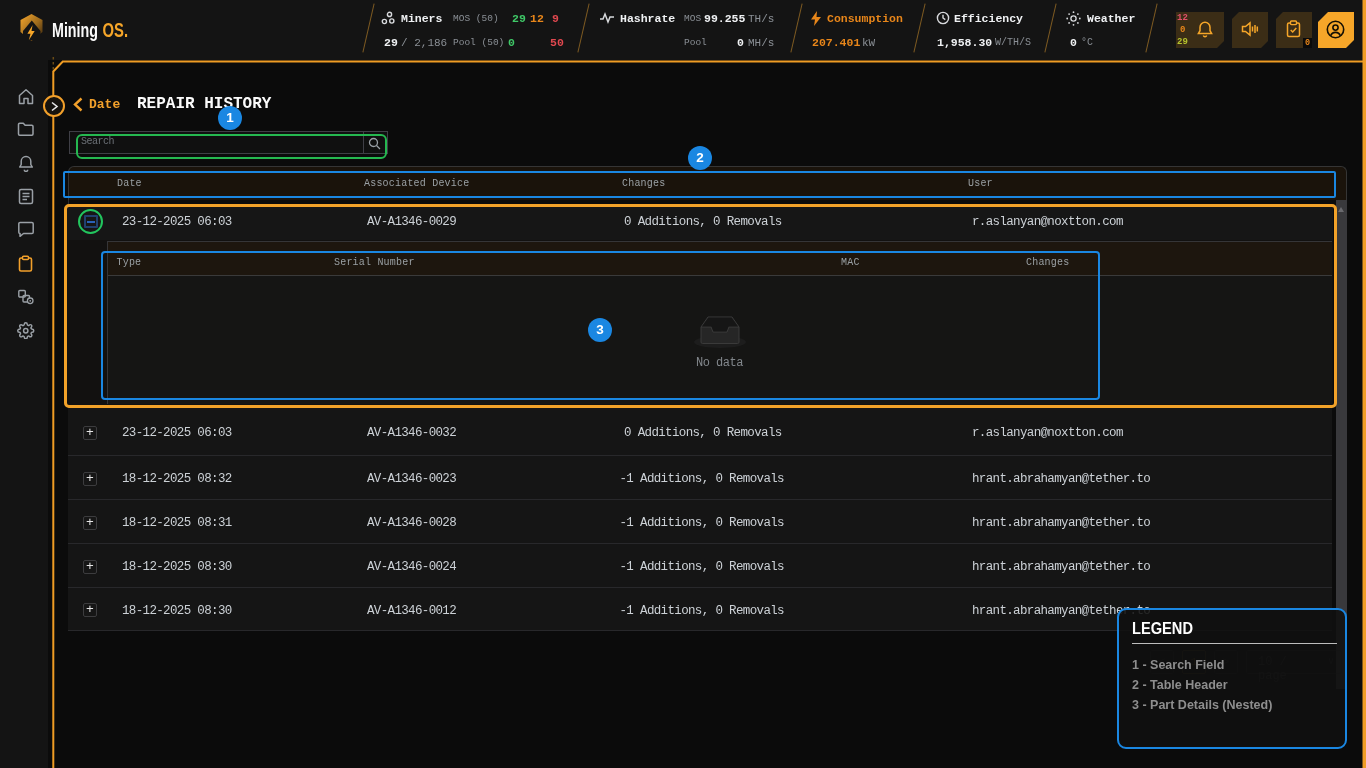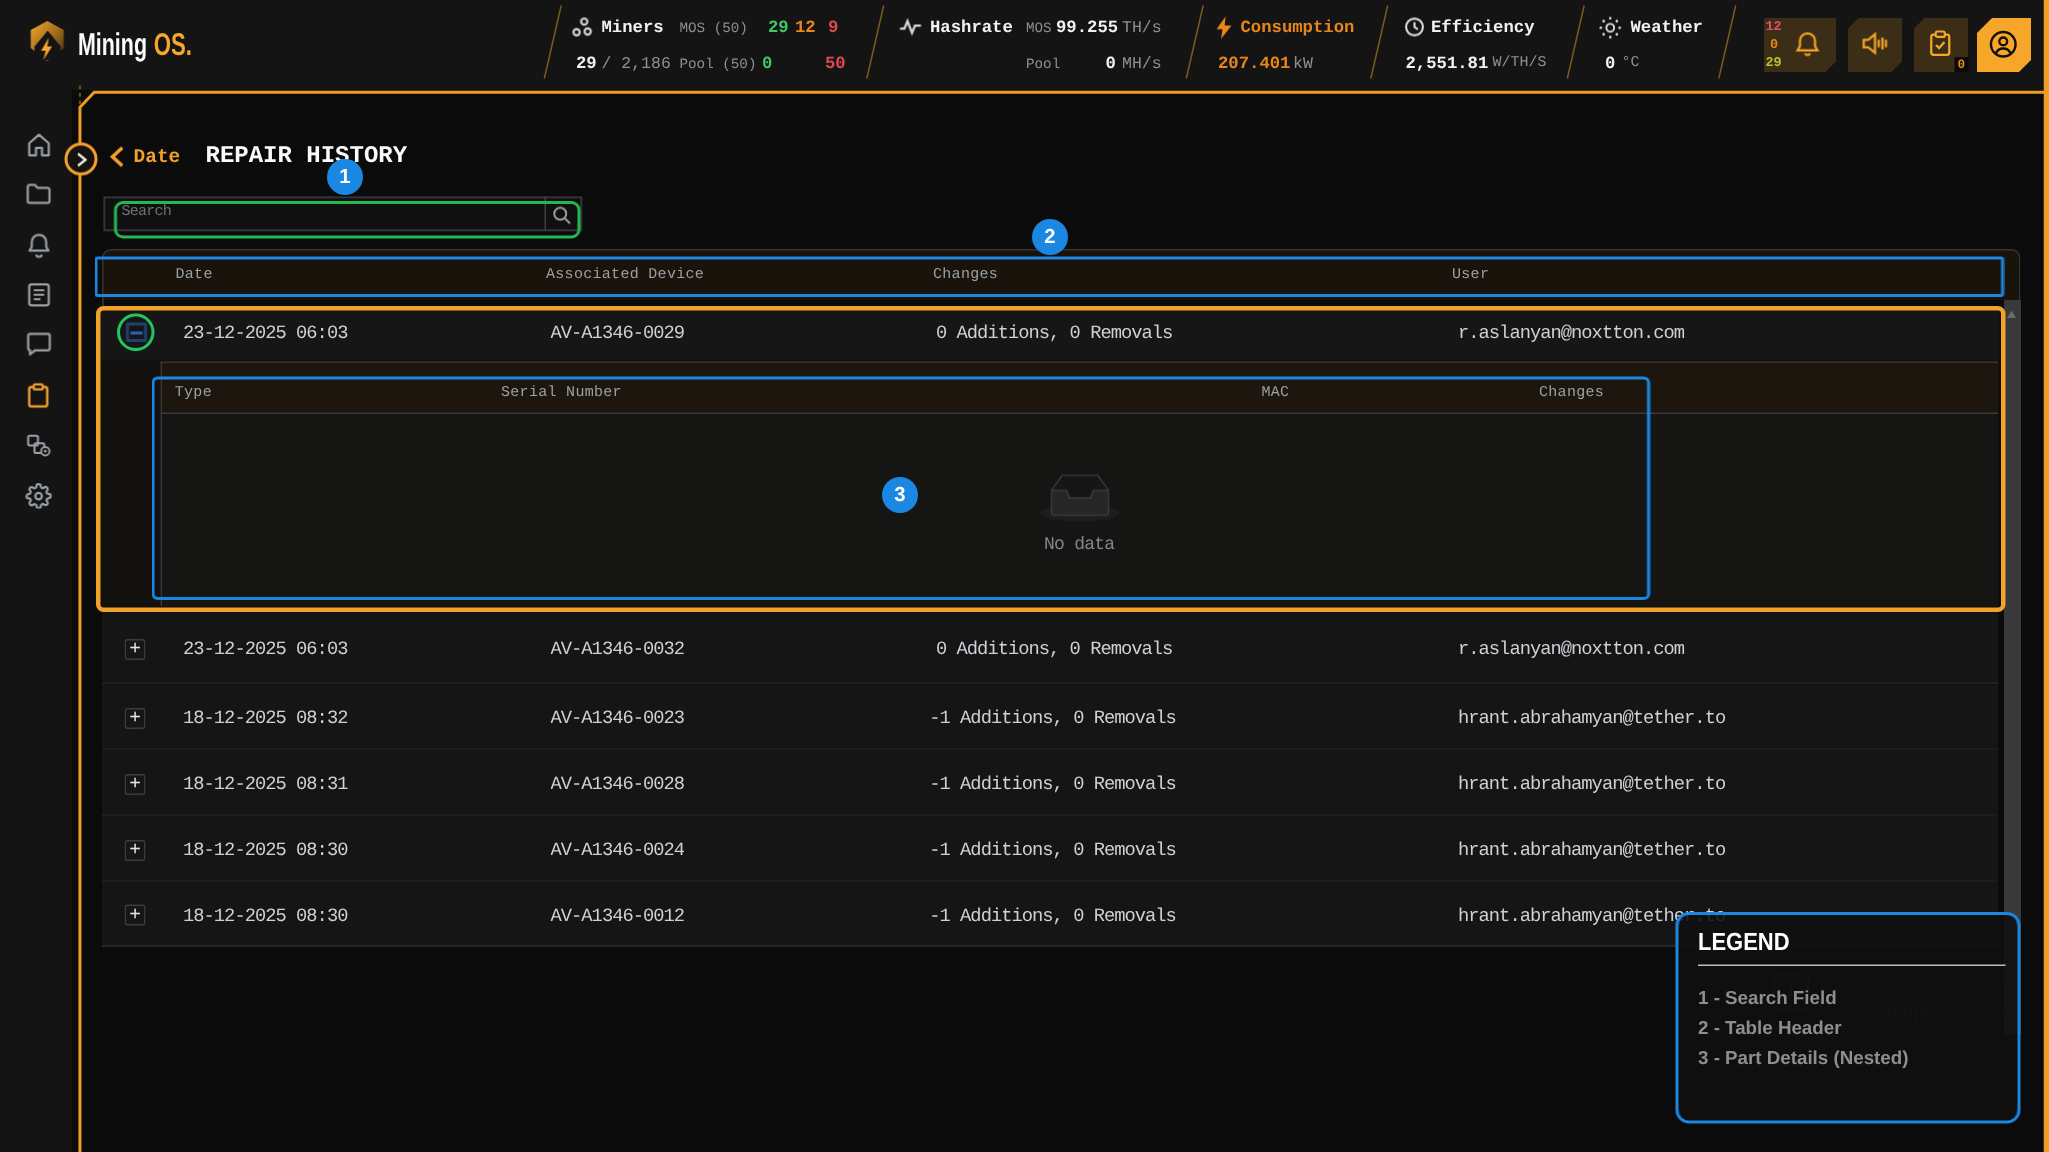--- a/index.html
+++ b/index.html
@@ -90,21 +90,21 @@
       </svg></div>
 <span class="abs s1 b org" style="left:827px;top:12px">Consumption</span>
 <span class="abs s1 b org" style="left:812px;top:36px">207.401</span>
 <span class="abs s3 gray" style="left:862px;top:36.5px">kW</span>
 
 <div class="abs" id="ic-eff" style="left:936px;top:11px"><svg width="14" height="14" viewBox="0 0 14 14">
         <circle cx="7" cy="7" r="5.6" fill="none" stroke="#d8dadd" stroke-width="1.4"></circle>
 <path d="M7 3.8 V7 L9.3 8.6" fill="none" stroke="#d8dadd" stroke-width="1.4"></path>
       </svg></div>
 <span class="abs s1 b wh" style="left:954px;top:12px">Efficiency</span>
-<span class="abs s1 b wh" style="left:937px;top:36px">2,551.81</span>
+<span class="abs s1 b wh" style="left:937px;top:36px">1,958.30</span>
 <span class="abs s4 gray" style="left:995px;top:37px">W/TH/S</span>
 
 <div class="abs" id="ic-wea" style="left:1066px;top:11px"><svg width="15" height="15" viewBox="0 0 15 15">
         <circle cx="7.5" cy="7.5" r="2.6" fill="none" stroke="#d8dadd" stroke-width="1.3"></circle>
 <g fill="#d8dadd">
           <circle cx="7.5" cy="1.2" r="0.9"></circle>
           <circle cx="7.5" cy="13.8" r="0.9"></circle>
 <circle cx="1.2" cy="7.5" r="0.9"></circle>
           <circle cx="13.8" cy="7.5" r="0.9"></circle>
 <circle cx="3.1" cy="3.1" r="0.9"></circle>

